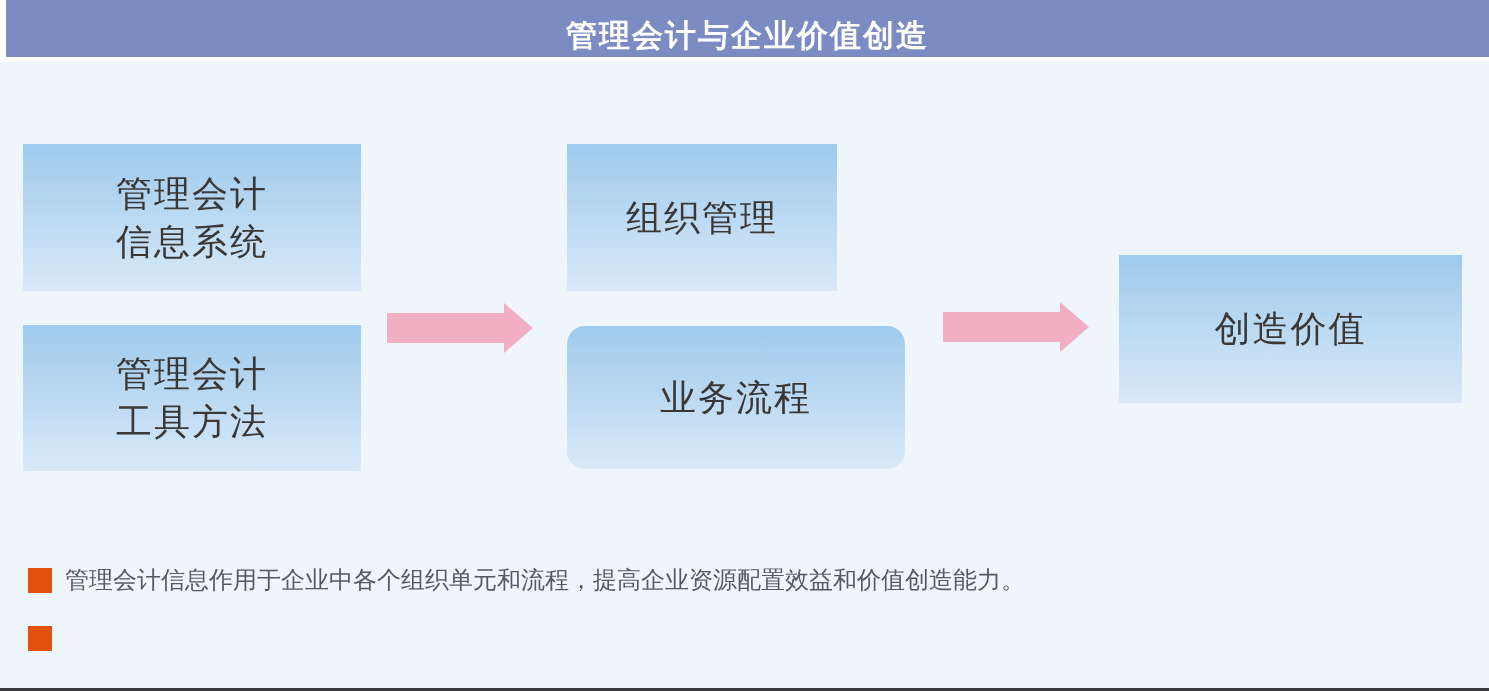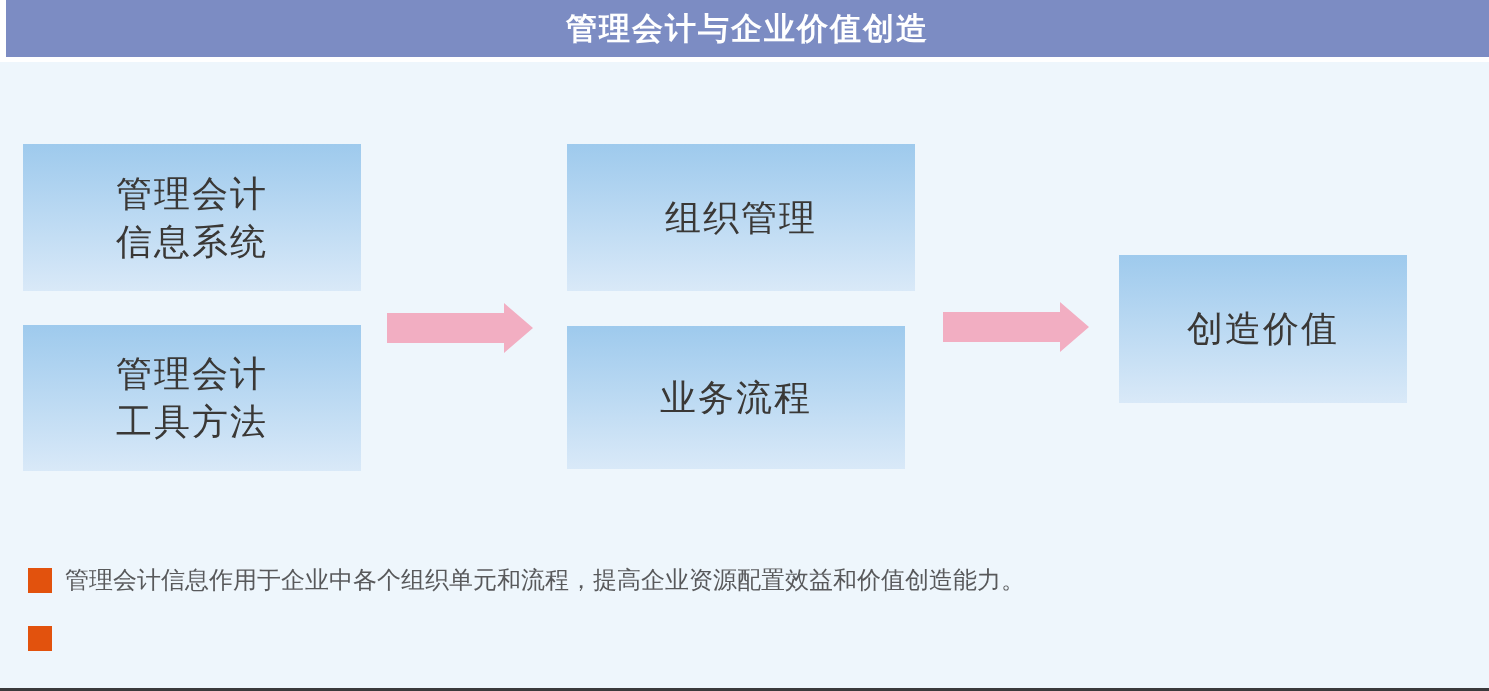--- a/index.html
+++ b/index.html
@@ -21,21 +21,21 @@
     background: #ffffff;
     position: relative;
     overflow: hidden;
   }
   .stage { position: absolute; inset: 0; }
 
   .banner {
     position: absolute;
     left: 6px; right: 0; top: 0; height: 57px;
     background: var(--banner-bg);
-    display: flex; align-items: center; justify-content: center;
+    display: flex; align-items: flex-end; justify-content: center;
   }
   .banner h1 {
     color: var(--banner-text);
     font-size: 31px;
     font-weight: bold;
     letter-spacing: 2px;
   }
 
   .body-area {
     position: absolute;
@@ -49,23 +49,23 @@
     display: flex; align-items: center; justify-content: center;
     text-align: center;
     color: var(--box-text);
     font-size: 36px;
     line-height: 48px;
     letter-spacing: 2px;
     white-space: pre-line;
   }
   .box-left-top    { left: 23px;  top: 82px;  width: 338px; height: 147px; }
   .box-left-bottom { left: 23px;  top: 263px; width: 338px; height: 146px; }
-  .box-mid-top     { left: 567px; top: 82px;  width: 348px; height: 147px; }
-  .box-mid-bottom  { left: 567px; top: 264px; width: 338px; height: 143px; }
-  .box-right       { left: 1119px; top: 193px; width: 288px; height: 148px; }
+  .box-mid-top     { left: 567px; top: 82px;  width: 270px; height: 147px; }
+  .box-mid-bottom  { left: 567px; top: 264px; width: 338px; height: 143px; border-radius: 18px; }
+  .box-right       { left: 1119px; top: 193px; width: 343px; height: 148px; }
 
   .flow-arrow { position: absolute; width: 146px; height: 50px; }
   .arrow-1 { left: 387px; top: 241px; }
   .arrow-2 { left: 943px; top: 240px; }
   .flow-arrow svg { display: block; width: 100%; height: 100%; }
   .flow-arrow polygon { fill: var(--arrow); }
 
   .note-row {
     position: absolute;
     left: 28px; right: 20px;

